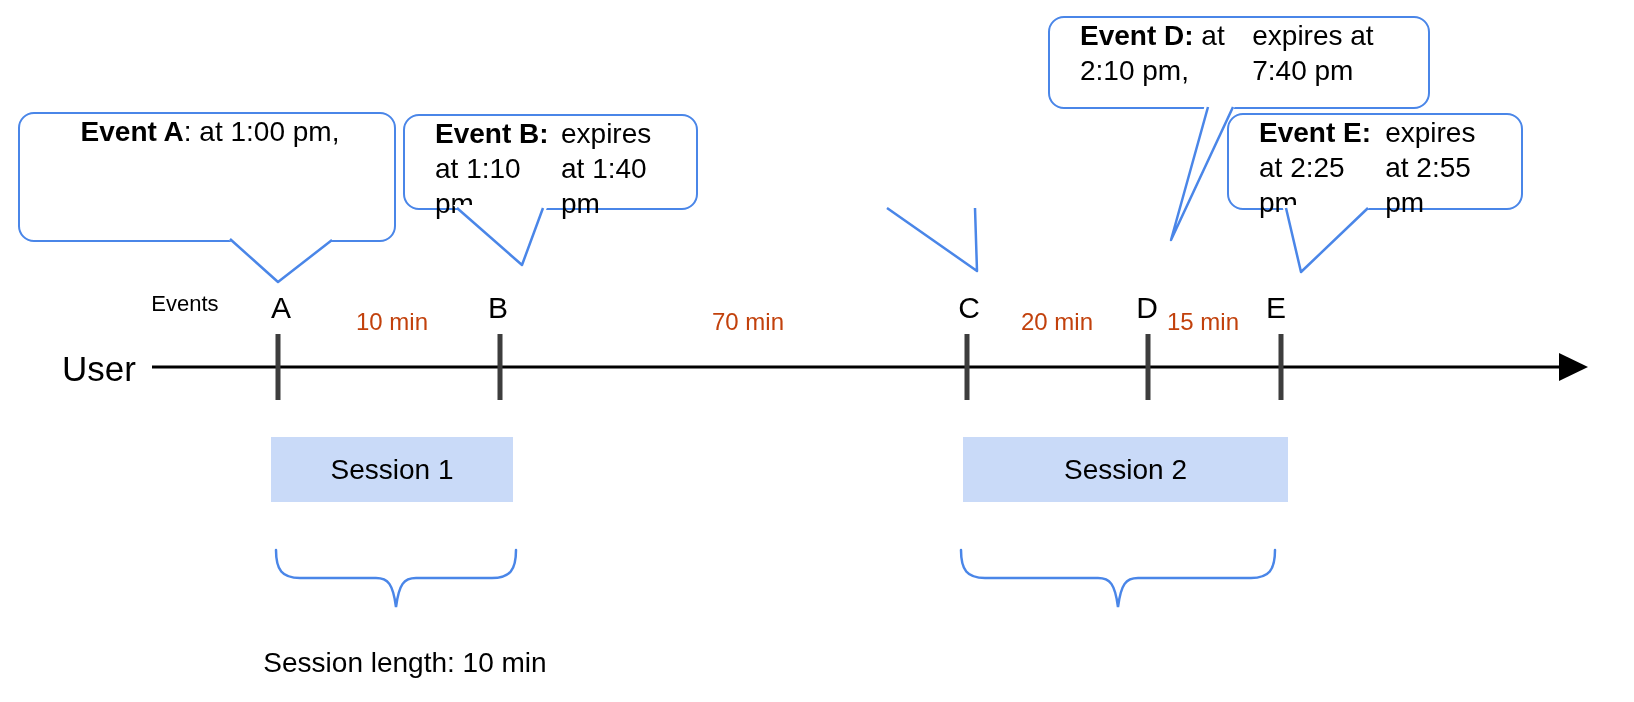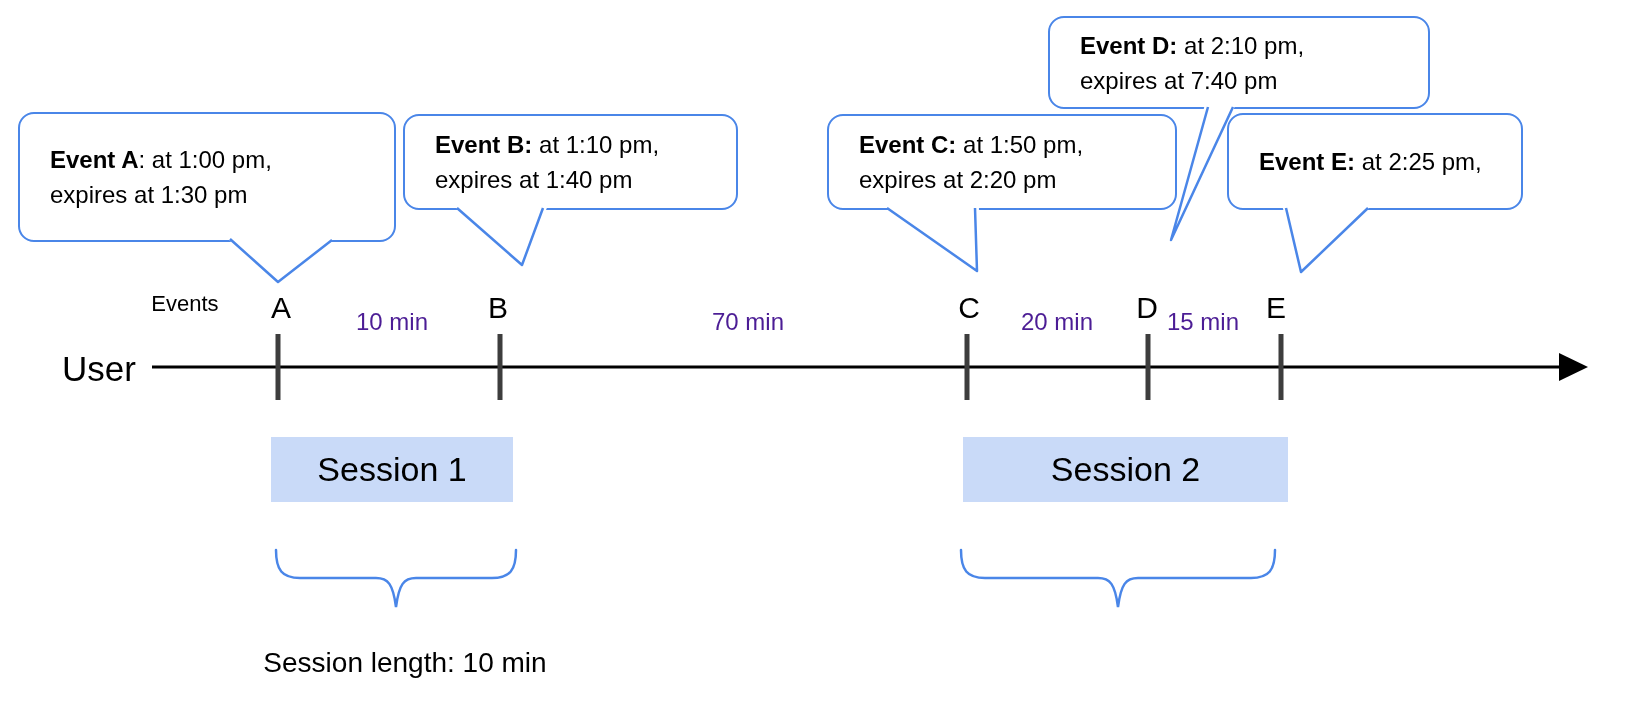--- a/index.html
+++ b/index.html
@@ -13,60 +13,60 @@
     overflow:hidden;
   }
   
   .bubble{
     position:absolute;
     box-sizing:border-box;
     background:#ffffff;
     border:2.5px solid #4a86e8;
     border-radius:16px;
     display:flex;
-    flex-direction:column;
+    flex-direction:row;
     justify-content:center;
     padding-left:30px;
     padding-right:24px;
-    font-size:24px;
+    font-size:28px;
     line-height:35px;
     z-index:1;
   }
   .bubble .b{font-weight:bold;}
   #bubble-a{left:18px;  top:112px; width:378px; height:130px;}
-  #bubble-b{left:403px; top:114px; width:335px; height:96px;}
+  #bubble-b{left:403px; top:114px; width:295px; height:96px;}
   #bubble-c{left:827px; top:114px; width:350px; height:96px;}
   #bubble-d{left:1048px;top:16px;  width:382px; height:93px;}
   #bubble-e{left:1227px;top:113px; width:296px; height:97px;}
 
   
   .overlay{
     position:absolute;
     left:0; top:0;
     z-index:5;
     pointer-events:none;
   }
 
   
   .lbl{position:absolute; white-space:nowrap; z-index:2;}
   .axis-letter{font-size:30px; transform:translateX(-50%); top:291px;}
-  .interval{font-size:24px; transform:translateX(-50%); top:308px; color:#4c1d95;}
+  .interval{font-size:24px; transform:translateX(-50%); top:308px; color:#c2410c;}
   #events-label{font-size:22px; transform:translateX(-50%); left:185px; top:291px;}
   #user-label{font-size:35px; left:62px; top:349px;}
 
   
   .session-box{
     position:absolute;
     top:437px;
     height:65px;
     background:#c9daf8;
     display:flex;
     align-items:center;
     justify-content:center;
-    font-size:34px;
+    font-size:28px;
     z-index:2;
   }
   #session-box-1{left:271px; width:242px;}
   #session-box-2{left:963px; width:325px;}
 
   .session-length{
     position:absolute;
     top:647px;
     transform:translateX(-50%);
     font-size:28px;
@@ -77,36 +77,32 @@
   #session-length-1{left:405px;}
   #session-length-2{left:1143px;}
 </style>
 </head>
 <body>
 
 <div class="canvas">
 
   <div class="bubble" id="bubble-a">
     <div><span class="b">Event A</span><span>: at 1:00 pm,</span></div>
-    <div>expires at 1:30 pm</div>
   </div>
   <div class="bubble" id="bubble-b">
     <div><span class="b">Event B:</span><span> at 1:10 pm,</span></div>
     <div>expires at 1:40 pm</div>
-  </div>
-  <div class="bubble" id="bubble-c">
-    <div><span class="b">Event C:</span><span> at 1:50 pm,</span></div>
-    <div>expires at 2:20 pm</div>
   </div>
   <div class="bubble" id="bubble-d">
     <div><span class="b">Event D:</span><span> at 2:10 pm,</span></div>
     <div>expires at 7:40 pm</div>
   </div>
   <div class="bubble" id="bubble-e">
     <div><span class="b">Event E:</span><span> at 2:25 pm,</span></div>
+    <div>expires at 2:55 pm</div>
   </div>
 
   <div class="lbl" id="events-label">Events</div>
   <div class="lbl" id="user-label">User</div>
 
   <div class="lbl axis-letter" style="left:281px;">A</div>
   <div class="lbl axis-letter" style="left:498px;">B</div>
   <div class="lbl axis-letter" style="left:969px;">C</div>
   <div class="lbl axis-letter" style="left:1147px;">D</div>
   <div class="lbl axis-letter" style="left:1276px;">E</div>

